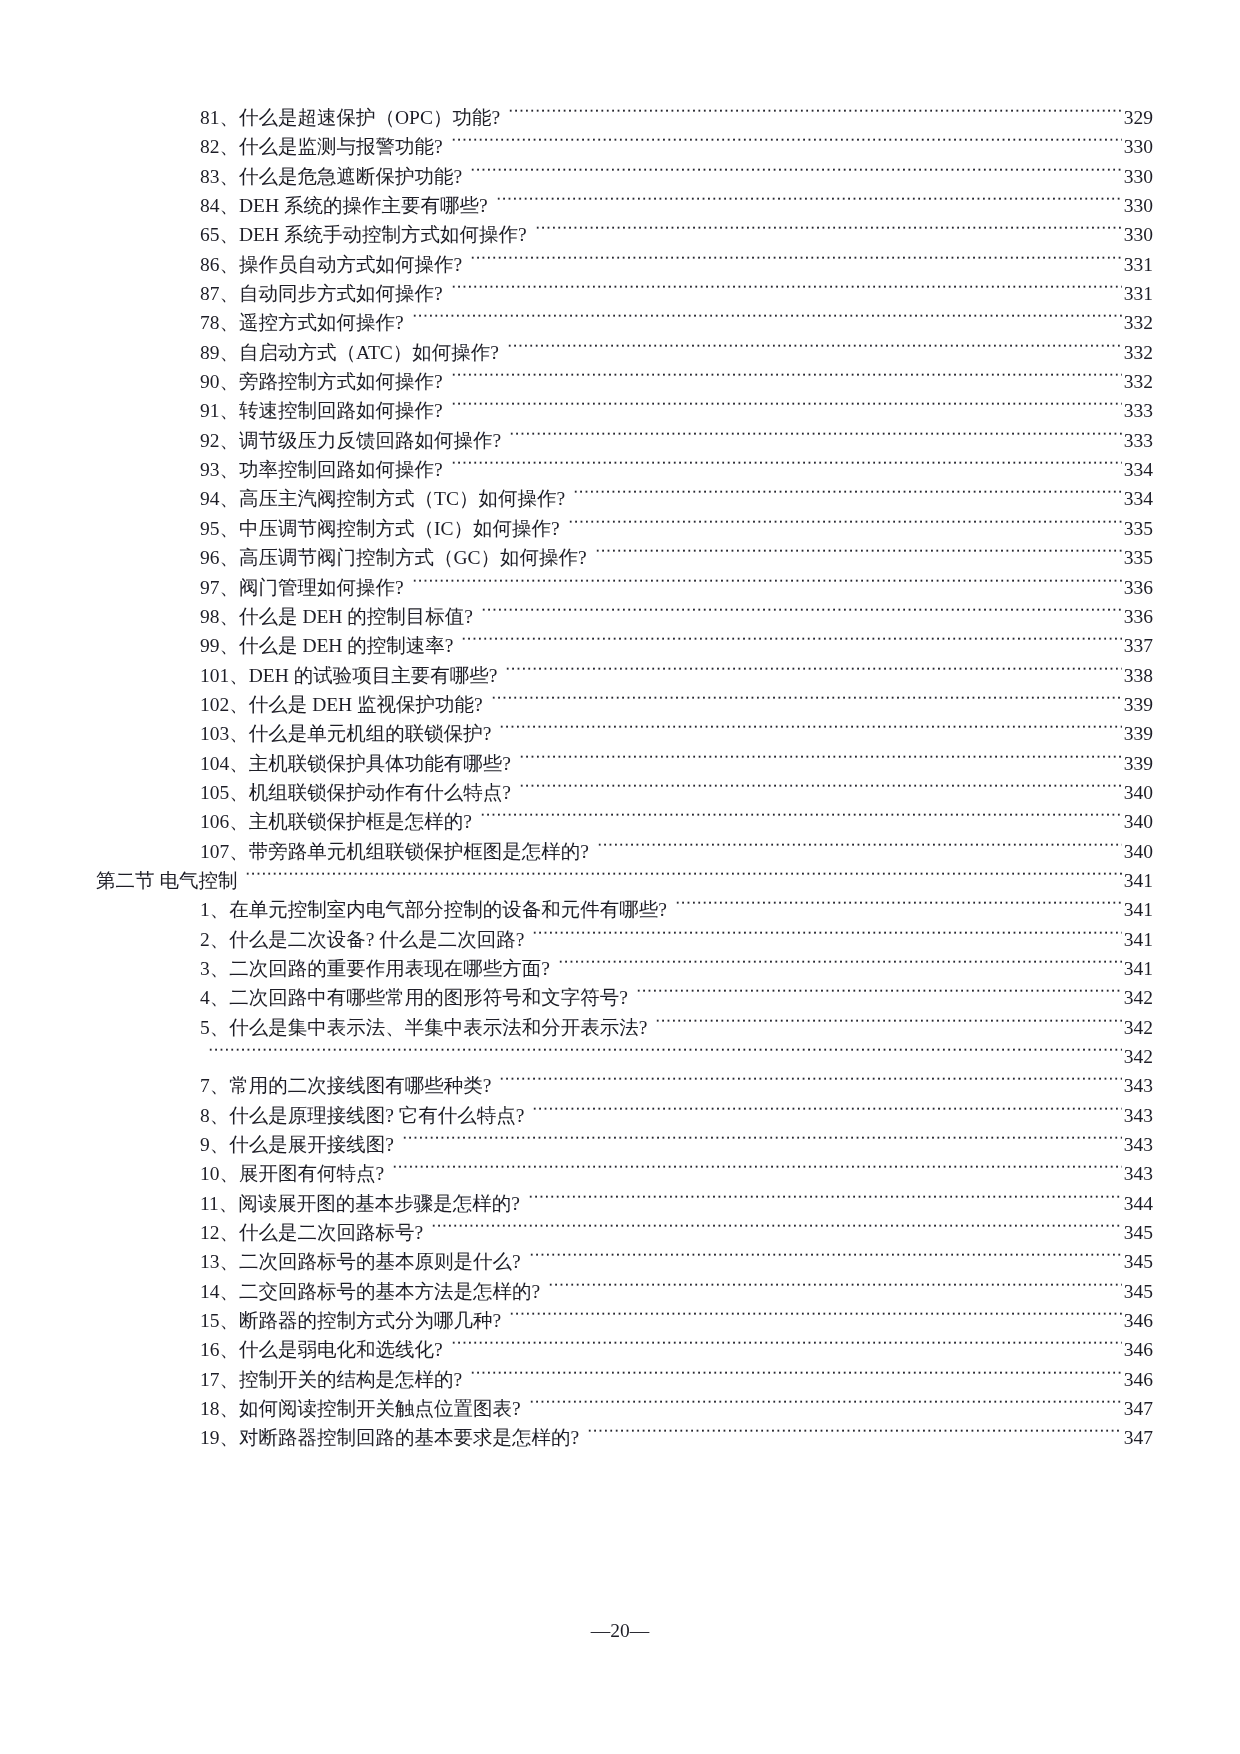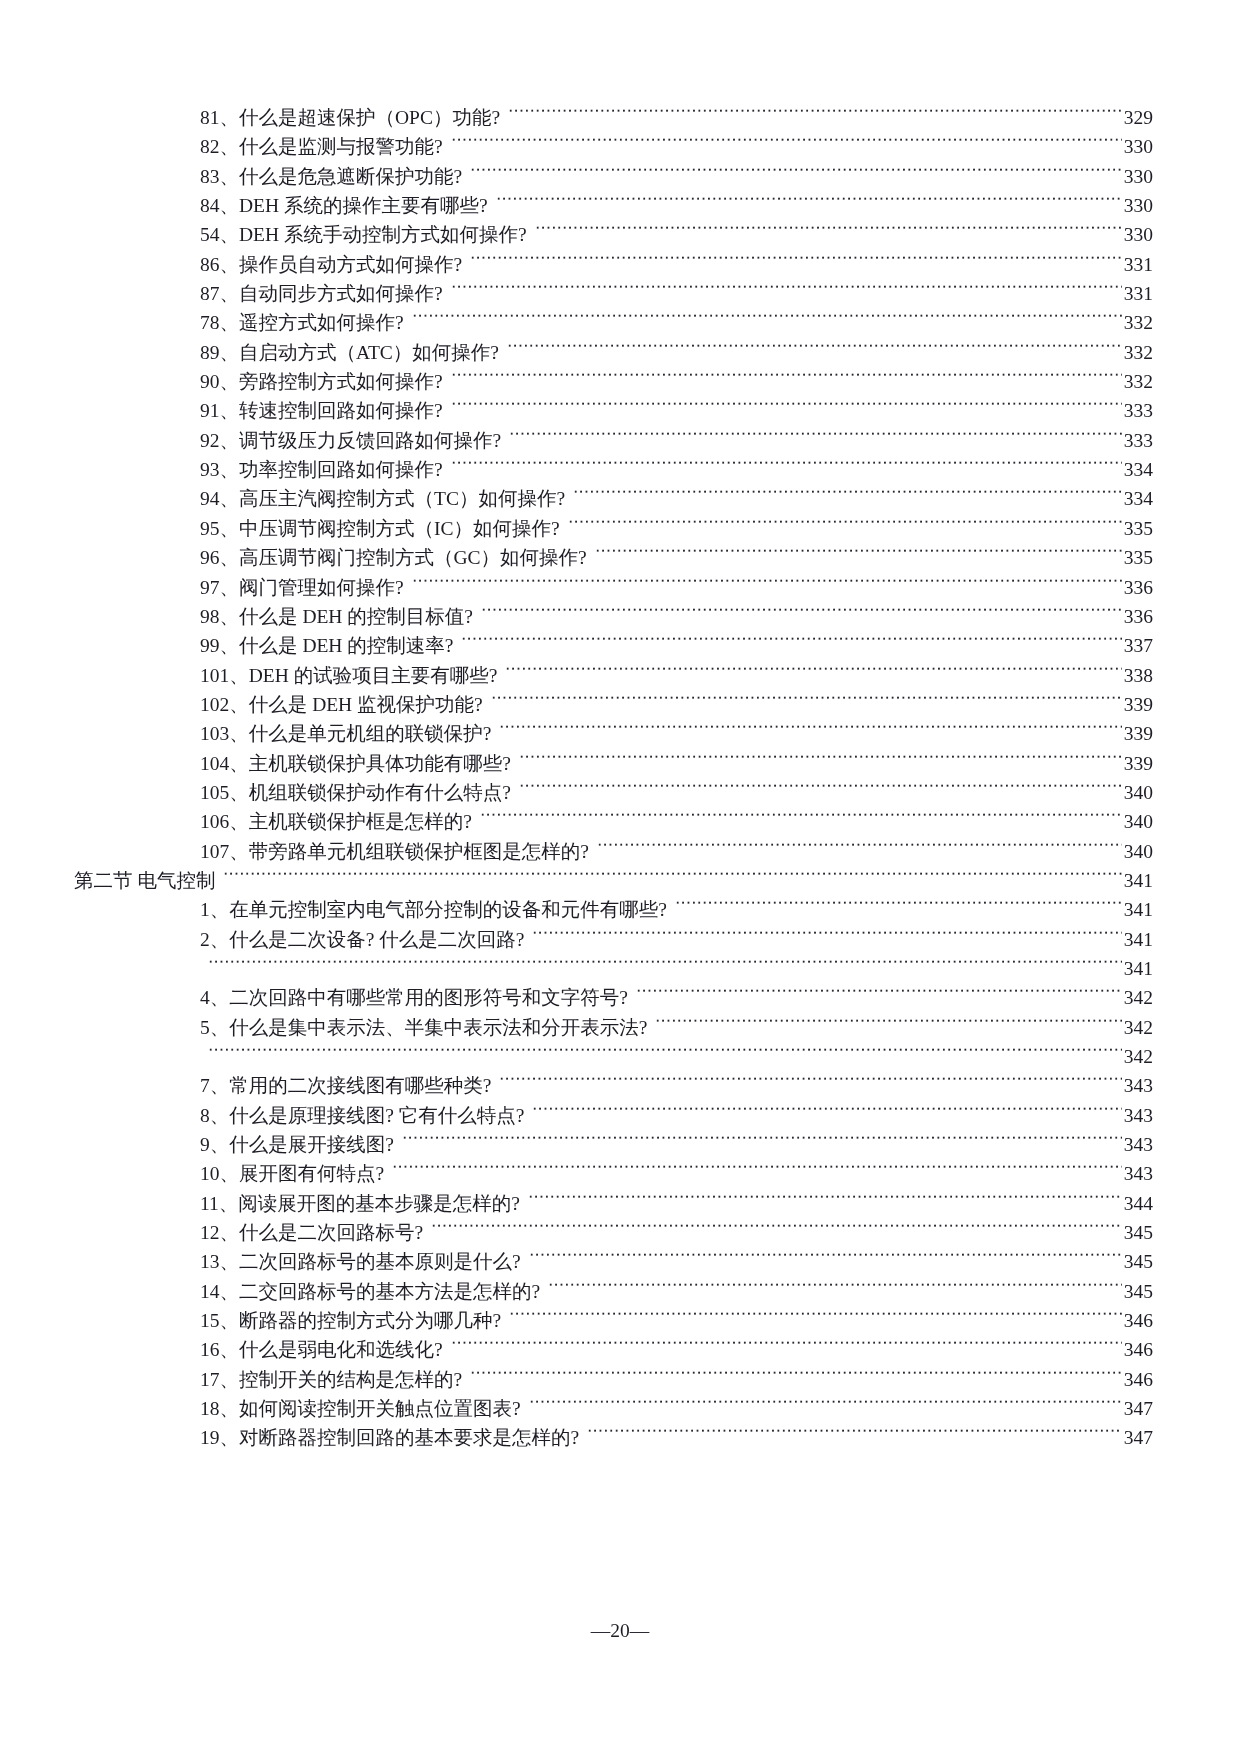--- a/index.html
+++ b/index.html
@@ -25,21 +25,21 @@
   .toc-row {
     display: flex;
     align-items: baseline;
     height: 29.35px;
     padding-right: 87px;
     font-size: 19.5px;
     line-height: 29.35px;
     white-space: nowrap;
   }
   .toc-row.item { padding-left: 200px; }
-  .toc-row.section { padding-left: 74px; }
+  .toc-row.section { padding-left: 96px; }
   .toc-label { flex: 0 0 auto; white-space: pre; }
   .toc-dots {
     flex: 1 1 auto;
     align-self: stretch;
     margin-left: 8px;
     margin-right: 2px;
     background-image: radial-gradient(circle, #26262e 1.15px, rgba(0,0,0,0) 1.35px);
     background-size: 5.4px 29.35px;
     background-repeat: repeat-x;
     background-position: left 0 bottom 7px;
@@ -75,21 +75,21 @@
         <span class="toc-label">83、什么是危急遮断保护功能?</span>
         <span class="toc-dots"></span>
         <span class="toc-page">330</span>
       </div>
       <div class="toc-row item">
         <span class="toc-label">84、DEH 系统的操作主要有哪些?</span>
         <span class="toc-dots"></span>
         <span class="toc-page">330</span>
       </div>
       <div class="toc-row item">
-        <span class="toc-label">54、DEH 系统手动控制方式如何操作?</span>
+        <span class="toc-label">65、DEH 系统手动控制方式如何操作?</span>
         <span class="toc-dots"></span>
         <span class="toc-page">330</span>
       </div>
       <div class="toc-row item">
         <span class="toc-label">86、操作员自动方式如何操作?</span>
         <span class="toc-dots"></span>
         <span class="toc-page">331</span>
       </div>
       <div class="toc-row item">
         <span class="toc-label">87、自动同步方式如何操作?</span>
@@ -200,20 +200,21 @@
         <span class="toc-label">1、在单元控制室内电气部分控制的设备和元件有哪些?</span>
         <span class="toc-dots"></span>
         <span class="toc-page">341</span>
       </div>
       <div class="toc-row item">
         <span class="toc-label">2、什么是二次设备? 什么是二次回路?</span>
         <span class="toc-dots"></span>
         <span class="toc-page">341</span>
       </div>
       <div class="toc-row item">
+        <span class="toc-label">3、二次回路的重要作用表现在哪些方面?</span>
         <span class="toc-dots"></span>
         <span class="toc-page">341</span>
       </div>
       <div class="toc-row item">
         <span class="toc-label">4、二次回路中有哪些常用的图形符号和文字符号?</span>
         <span class="toc-dots"></span>
         <span class="toc-page">342</span>
       </div>
       <div class="toc-row item">
         <span class="toc-label">5、什么是集中表示法、半集中表示法和分开表示法?</span>

